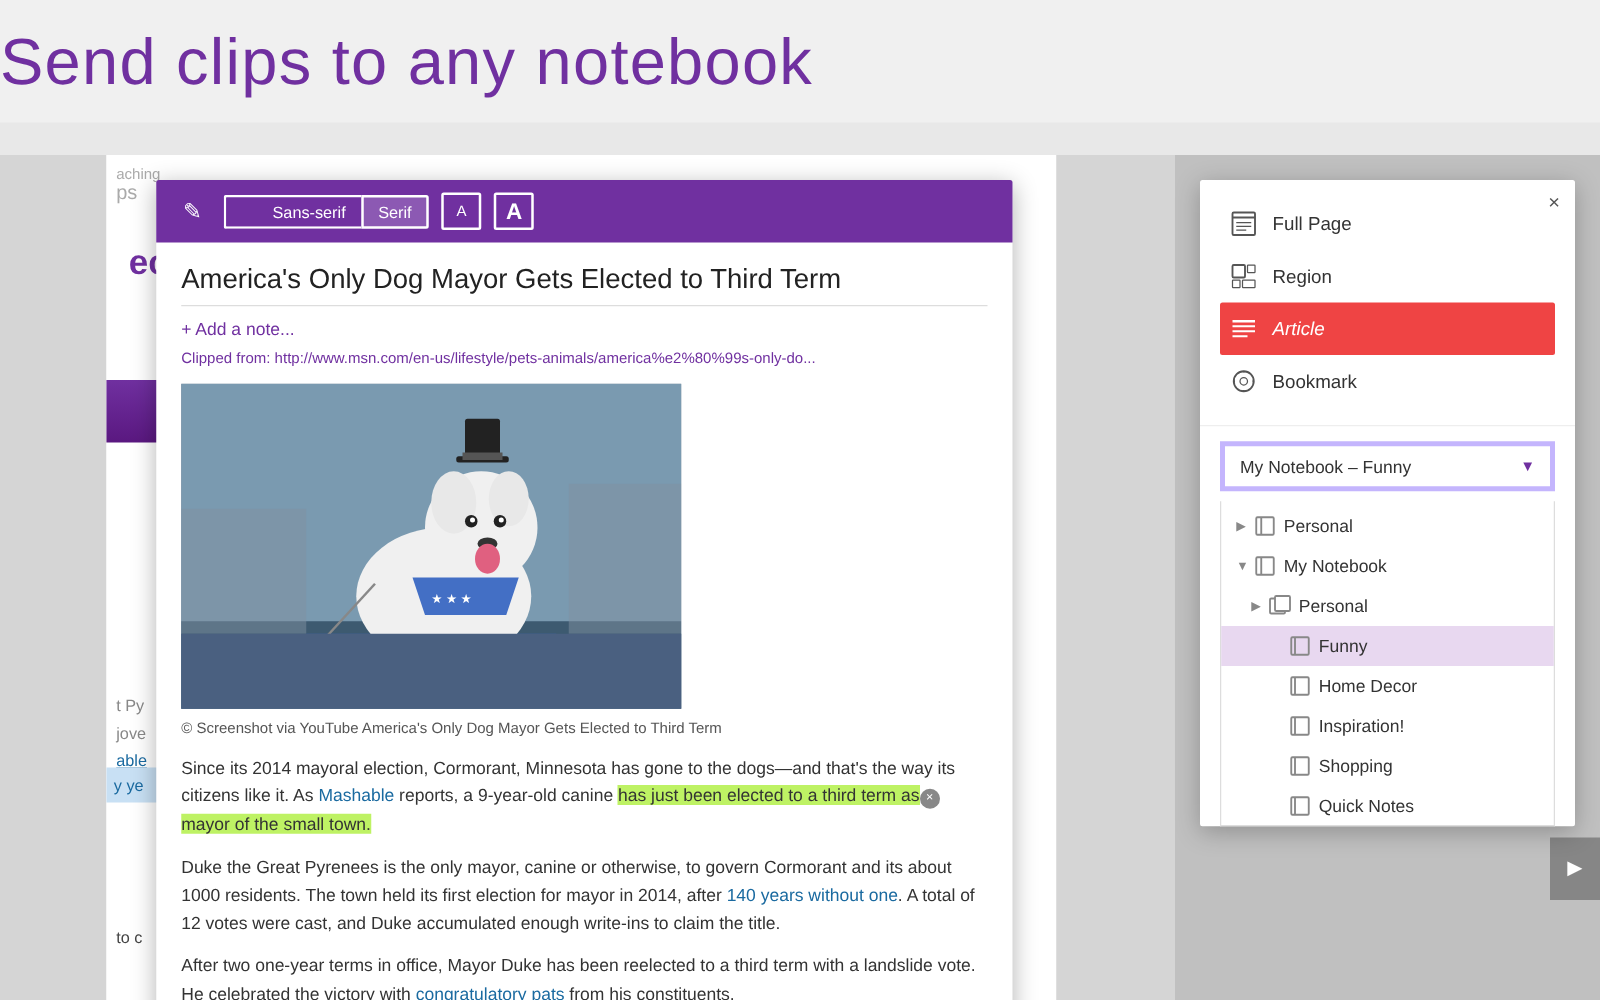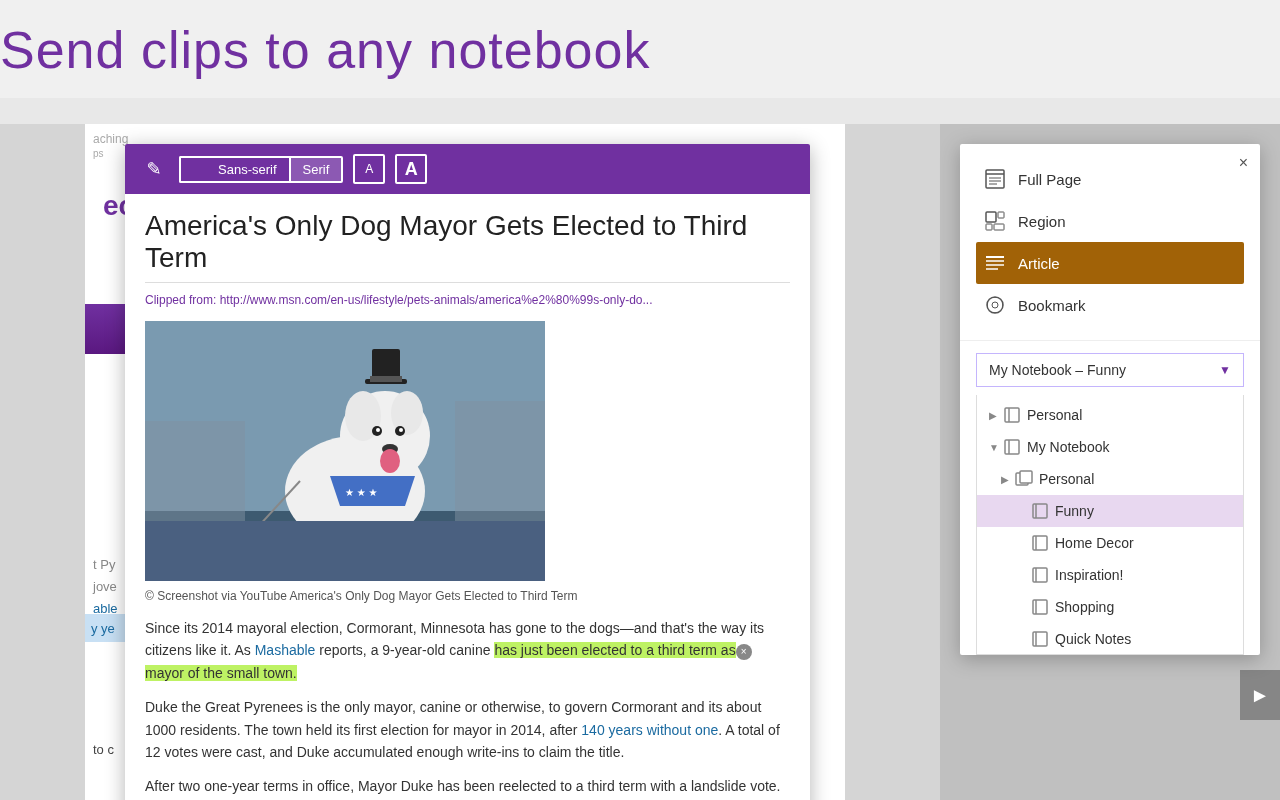--- a/index.html
+++ b/index.html
@@ -124,21 +124,21 @@
       justify-content: center;
     }
     .size-btn.large { font-size: 18px; font-weight: bold; }
     .size-btn.small { font-size: 12px; }
 
     
     .clip-content {
       padding: 16px 20px 20px;
     }
     .article-title {
-      font-size: 28px;
+      font-size: 22px;
       font-weight: 400;
       color: #222;
       margin-bottom: 10px;
       padding-bottom: 8px;
       border-bottom: 1px solid #ddd;
     }
     .add-note {
       color: #7030a0;
       font-size: 14px;
       margin-bottom: 8px;
@@ -232,23 +232,24 @@
       display: flex;
       align-items: center;
       gap: 12px;
       padding: 10px 8px;
       cursor: pointer;
       border-radius: 2px;
       font-size: 15px;
       color: #333;
     }
     .nb-option.selected {
-      background: #a16207;
+      background: #ef4444;
       color: #fff;
       border-radius: 2px;
+      font-style: italic;
     }
     .nb-option .opt-icon {
       width: 22px;
       height: 22px;
       display: flex;
       align-items: center;
       justify-content: center;
     }
 
     
@@ -257,21 +258,21 @@
     }
     .nb-location-label {
       font-size: 14px;
       color: #333;
       margin-bottom: 8px;
     }
     .nb-dropdown {
       display: flex;
       align-items: center;
       justify-content: space-between;
-      border: 1px solid #c4b5fd;
+      border: 4px solid #c4b5fd;
       padding: 8px 12px;
       cursor: pointer;
       margin-bottom: 8px;
       font-size: 14px;
       color: #333;
     }
     .nb-dropdown .chevron {
       color: #7030a0;
       font-size: 12px;
     }
@@ -355,21 +356,21 @@
 <div class="top-heading">
   <h1>Send clips to any notebook</h1>
 </div>
 
 <div class="browser-bg">
 
   <div class="webpage-content">
     <div class="bg-text">
       <span style="font-size:12px; color:#aaa;">aching</span>
       <br>
-      <span style="font-size:10px; color:#aaa;">ps</span>
+      <span style="font-size:16px; color:#aaa;">ps</span>
       <span class="bg-word">ec</span>
       <div style="position:absolute; top:180px; left:0; width:110px; height:50px; background: linear-gradient(to bottom, #7030a0, #5a1880); display:flex; align-items:center; justify-content:center; color:#fff; font-size:22px; font-weight:bold;">I-F</div>
       <div style="position:absolute; top:430px; left:0; right:0; padding: 0 8px;">
         <p style="font-size:13px; color:#444; line-height:1.7; margin-bottom:8px;">
           <span style="color:#888">t Py</span><br>
           <span style="color:#888">jove</span><br>
           <span style="color:#1a6aa0; text-decoration:underline; cursor:pointer;">able</span><br>
           <span style="color:#888">ed t</span>
         </p>
         <div style="position:absolute; top:60px; left:0; width:110px; height:28px; background:#c8e0f4; display:flex; align-items:center; padding:0 6px;">
@@ -393,20 +394,21 @@
       <div class="font-btn-group">
         <button class="font-btn">Sans-serif</button>
         <button class="font-btn active">Serif</button>
       </div>
       <button class="size-btn small">A</button>
       <button class="size-btn large">A</button>
     </div>
 
     <div class="clip-content">
       <div class="article-title">America's Only Dog Mayor Gets Elected to Third Term</div>
+      <div class="add-note">+ Add a note...</div>
       <div class="clipped-from">Clipped from: http://www.msn.com/en-us/lifestyle/pets-animals/america%e2%80%99s-only-do...</div>
 
       <div class="article-image-wrap">
         <div class="dog-img">
           
           <svg width="400" height="260" viewBox="0 0 400 260">
 
             <rect width="400" height="260" fill="#7a9ab0"></rect>
 
             <rect y="190" width="400" height="70" fill="#3d5a70"></rect>

